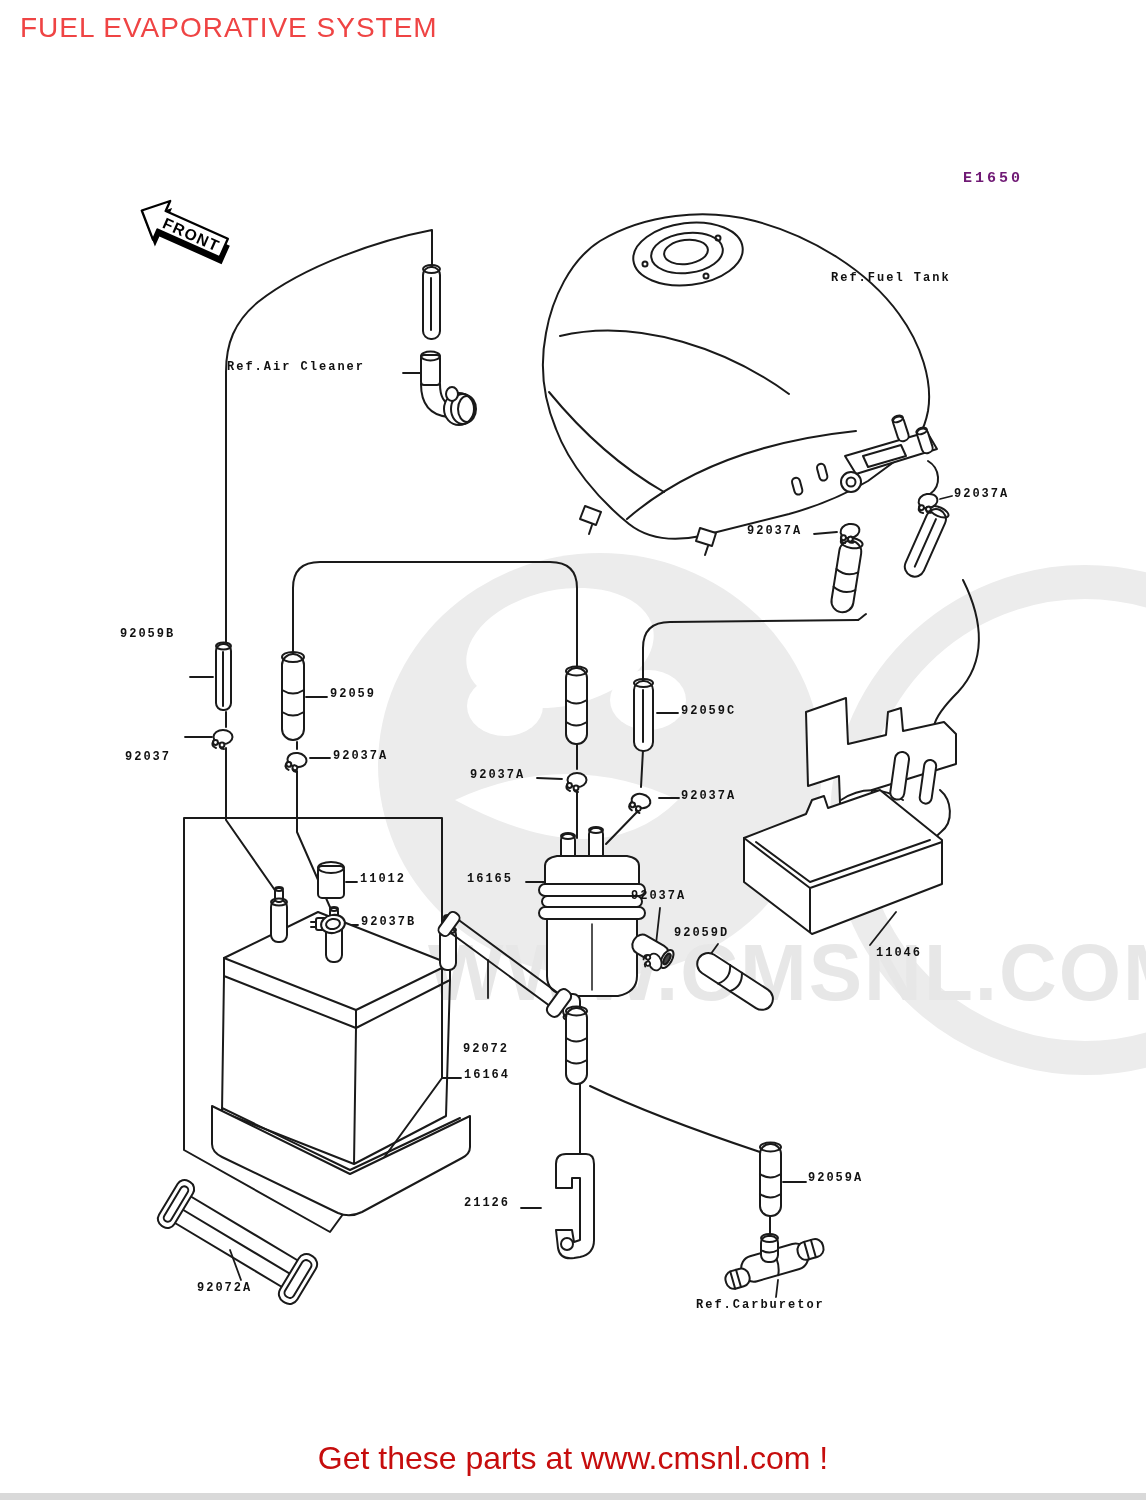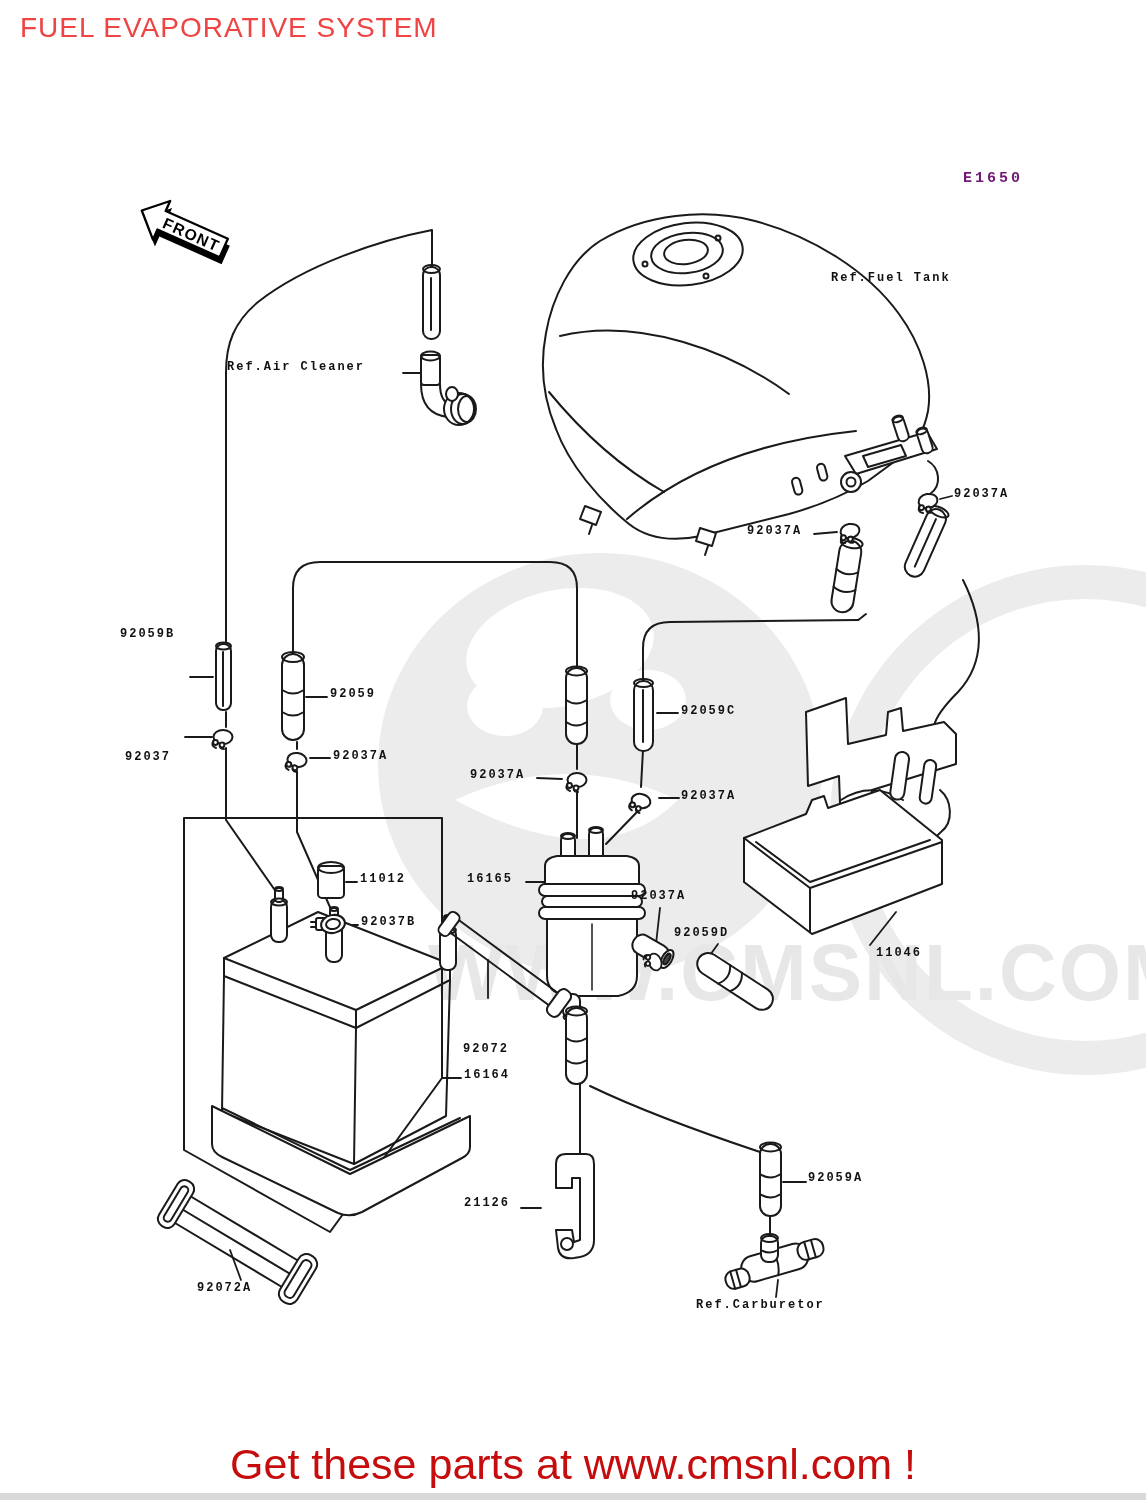--- a/index.html
+++ b/index.html
@@ -6,21 +6,21 @@
   #stage{position:relative;width:1146px;height:1500px;background:#ffffff;overflow:hidden;
          font-family:"Liberation Sans",sans-serif;}
   #page-title{position:absolute;left:20px;top:12px;font-size:28px;letter-spacing:1px;
               color:#ef4444;font-family:Liberation Sans, sans-serif;}
   #diagram-code{position:absolute;left:963px;top:170px;font-family:"Liberation Mono",monospace;
                 font-weight:bold;font-size:15px;letter-spacing:3px;color:#701a75;}
   #art{position:absolute;left:0;top:0;}
   .plabel{position:absolute;font-family:"Liberation Mono",monospace;font-weight:bold;
           font-size:12px;letter-spacing:2px;color:#111;white-space:nowrap;line-height:1;}
   #footer-promo{position:absolute;left:0;top:1440px;width:100%;text-align:center;
-                font-size:43px;color:#c60d0d;font-family:"Liberation Sans",sans-serif;}
+                font-size:32px;color:#c60d0d;font-family:"Liberation Sans",sans-serif;}
   #bottom-bar{position:absolute;left:0;top:1493px;width:100%;height:7px;background:#d9d9d9;}
   svg text.wm{font-family:"Liberation Sans",sans-serif;font-weight:bold;}
   svg text.front-txt{font-family:"Liberation Sans",sans-serif;font-weight:bold;}
 </style>
 </head>
 <body>
 
 <div id="stage">
 
   <div id="page-title">FUEL EVAPORATIVE SYSTEM</div>

